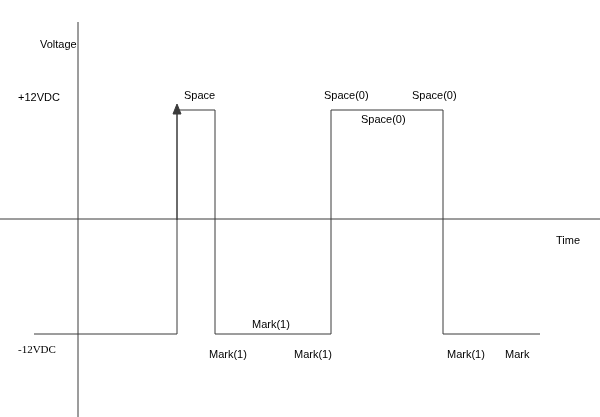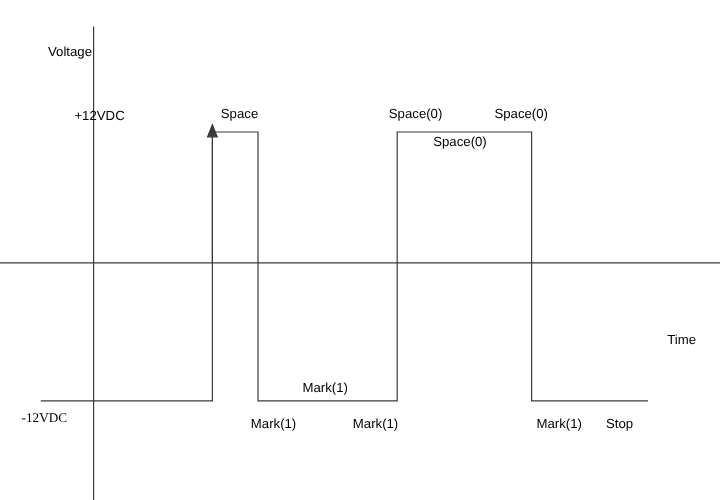--- a/index.html
+++ b/index.html
@@ -31,27 +31,27 @@
 
     <line id="y-axis" x1="78" y1="22" x2="78" y2="417" stroke="#3a3a3a" stroke-width="1"></line>
 
     <polyline id="waveform" fill="none" stroke="#3a3a3a" stroke-width="1" points="34,334 177,334 177,110 215,110 215,334 331,334 331,110 443,110 443,334 540,334"></polyline>
 
     <line id="start-arrow-shaft" x1="177" y1="220" x2="177" y2="108" stroke="#3a3a3a" stroke-width="1"></line>
     <polygon id="start-arrow-head" points="177,104 173,114 181,114" fill="#3a3a3a" stroke="#3a3a3a" stroke-width="1"></polygon>
   </svg>
 
   <div class="lbl" style="left: 40px; top: 2px; color: rgb(0, 0, 0); margin-top: 36px;">Voltage</div>
-  <div class="lbl" style="left: 556px; top: 234px; color: rgb(0, 0, 0); margin-top: 44px;">Time</div>
-  <div class="lbl" style="left: 18px; top: 91px; color: rgb(0, 0, 0); margin-left: 44px;">+12VDC</div>
+  <div class="lbl" style="left: 556px; top: 234px; color: rgb(0, 0, 0);">Time</div>
+  <div class="lbl" style="left: 18px; top: 91px; color: rgb(0, 0, 0);">+12VDC</div>
   <div class="lbl" style="left: 18px; top: 343px; color: rgb(0, 0, 0); font-family: Liberation Serif, serif;">-12VDC</div>
 
   <div class="lbl" style="left: 184px; top: 89px; color: rgb(0, 0, 0);">Space</div>
   <div class="lbl" style="left: 324px; top: 89px; color: rgb(0, 0, 0);">Space(0)</div>
   <div class="lbl" style="left: 412px; top: 89px; color: rgb(0, 0, 0);">Space(0)</div>
   <div class="lbl" style="left: 361px; top: 113px; color: rgb(0, 0, 0);">Space(0)</div>
   <div class="lbl" style="left: 252px; top: 318px; color: rgb(0, 0, 0);">Mark(1)</div>
   <div class="lbl" style="left: 209px; top: 348px; color: rgb(0, 0, 0);">Mark(1)</div>
   <div class="lbl" style="left: 294px; top: 348px; color: rgb(0, 0, 0);">Mark(1)</div>
   <div class="lbl" style="left: 447px; top: 348px; color: rgb(0, 0, 0);">Mark(1)</div>
-  <div class="lbl" style="left: 505px; top: 348px; color: rgb(0, 0, 0);">Stop</div>
+  <div class="lbl" style="left: 505px; top: 348px; color: rgb(0, 0, 0);">Mark</div>
 
 </div>
 
 </body></html>

